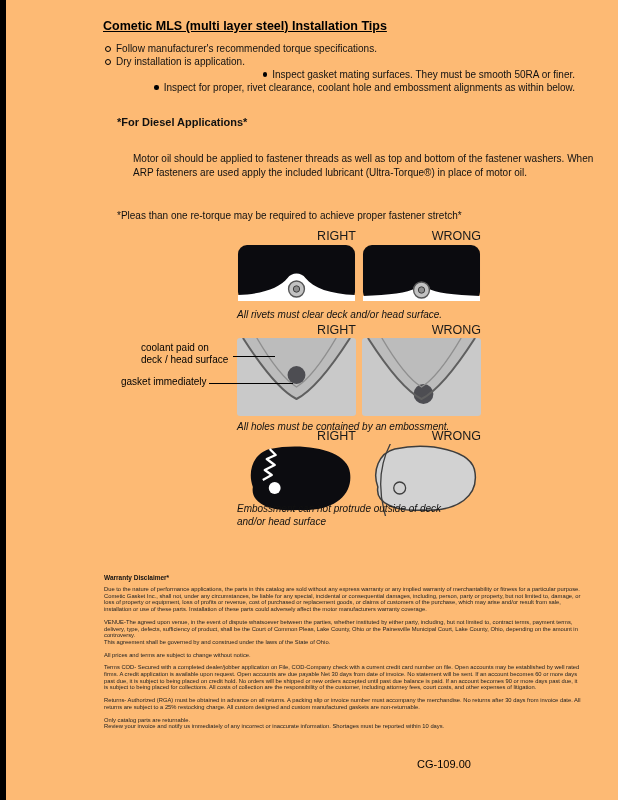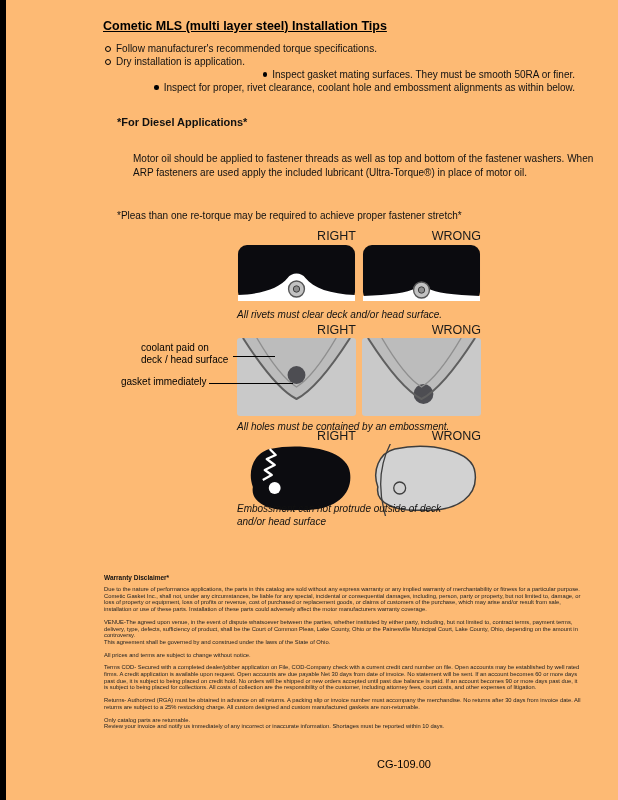--- a/index.html
+++ b/index.html
@@ -47,21 +47,21 @@
   .label-emboss  { left:121px; top:376px; }
   .pline { position:absolute; height:0; border-top:1px solid #000; z-index:3; }
   .pline1 { left:233px; top:356px; width:42px; }
   .pline2 { left:209px; top:383px; width:84px; }
 
   .warranty { position:absolute; left:104px; top:574px; width:478px; }
   .w-head { font-size:6.5px; font-weight:bold; margin:0 0 5px 0; }
   .w-p { margin:0 0 6px 0; font-size:5.8px; line-height:6.7px; color:#222; }
   .w-p.tight { margin-bottom:0; }
 
-  .footer-code { position:absolute; left:364px; top:758px; width:80px; text-align:center; font-size:11px; color:#000; }
+  .footer-code { position:absolute; left:404px; top:758px; width:80px; text-align:center; font-size:11px; color:#000; }
 </style>
 </head>
 <body>
 
 <div class="page">
   <div class="left-strip"></div>
 
   <h1 class="title">Cometic MLS (multi layer steel) Installation Tips</h1>
 
   <div class="bullets">

